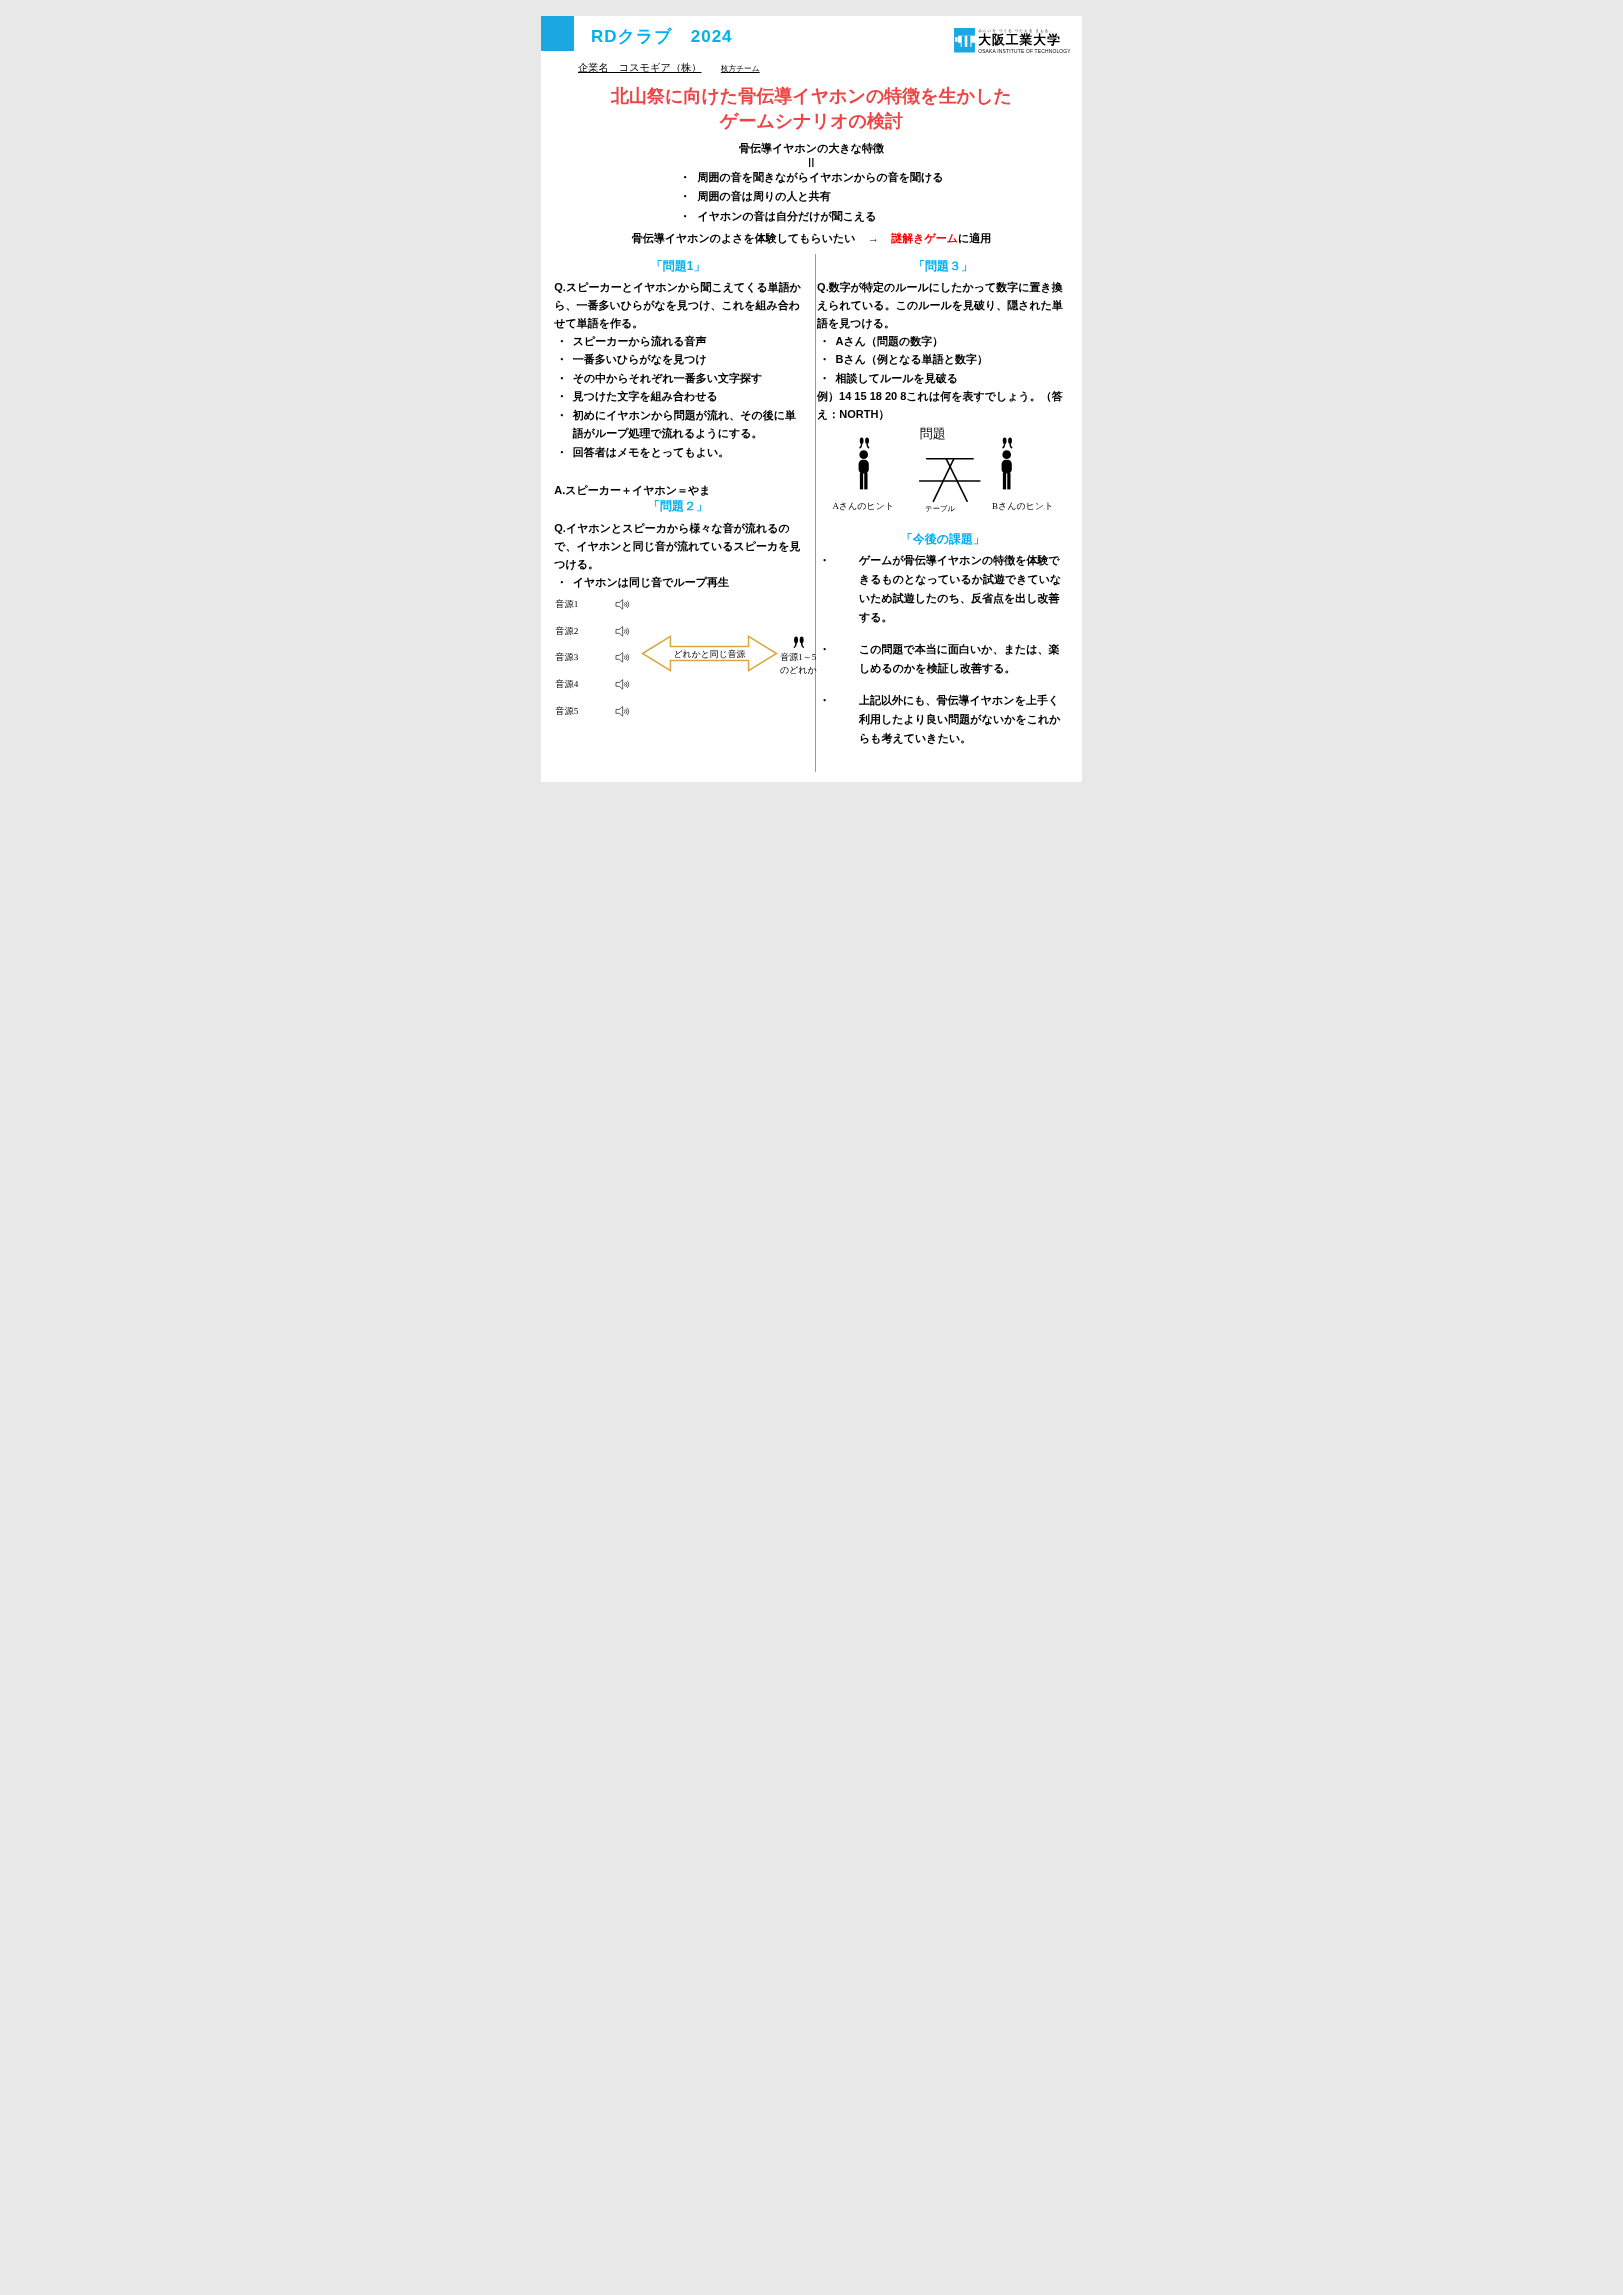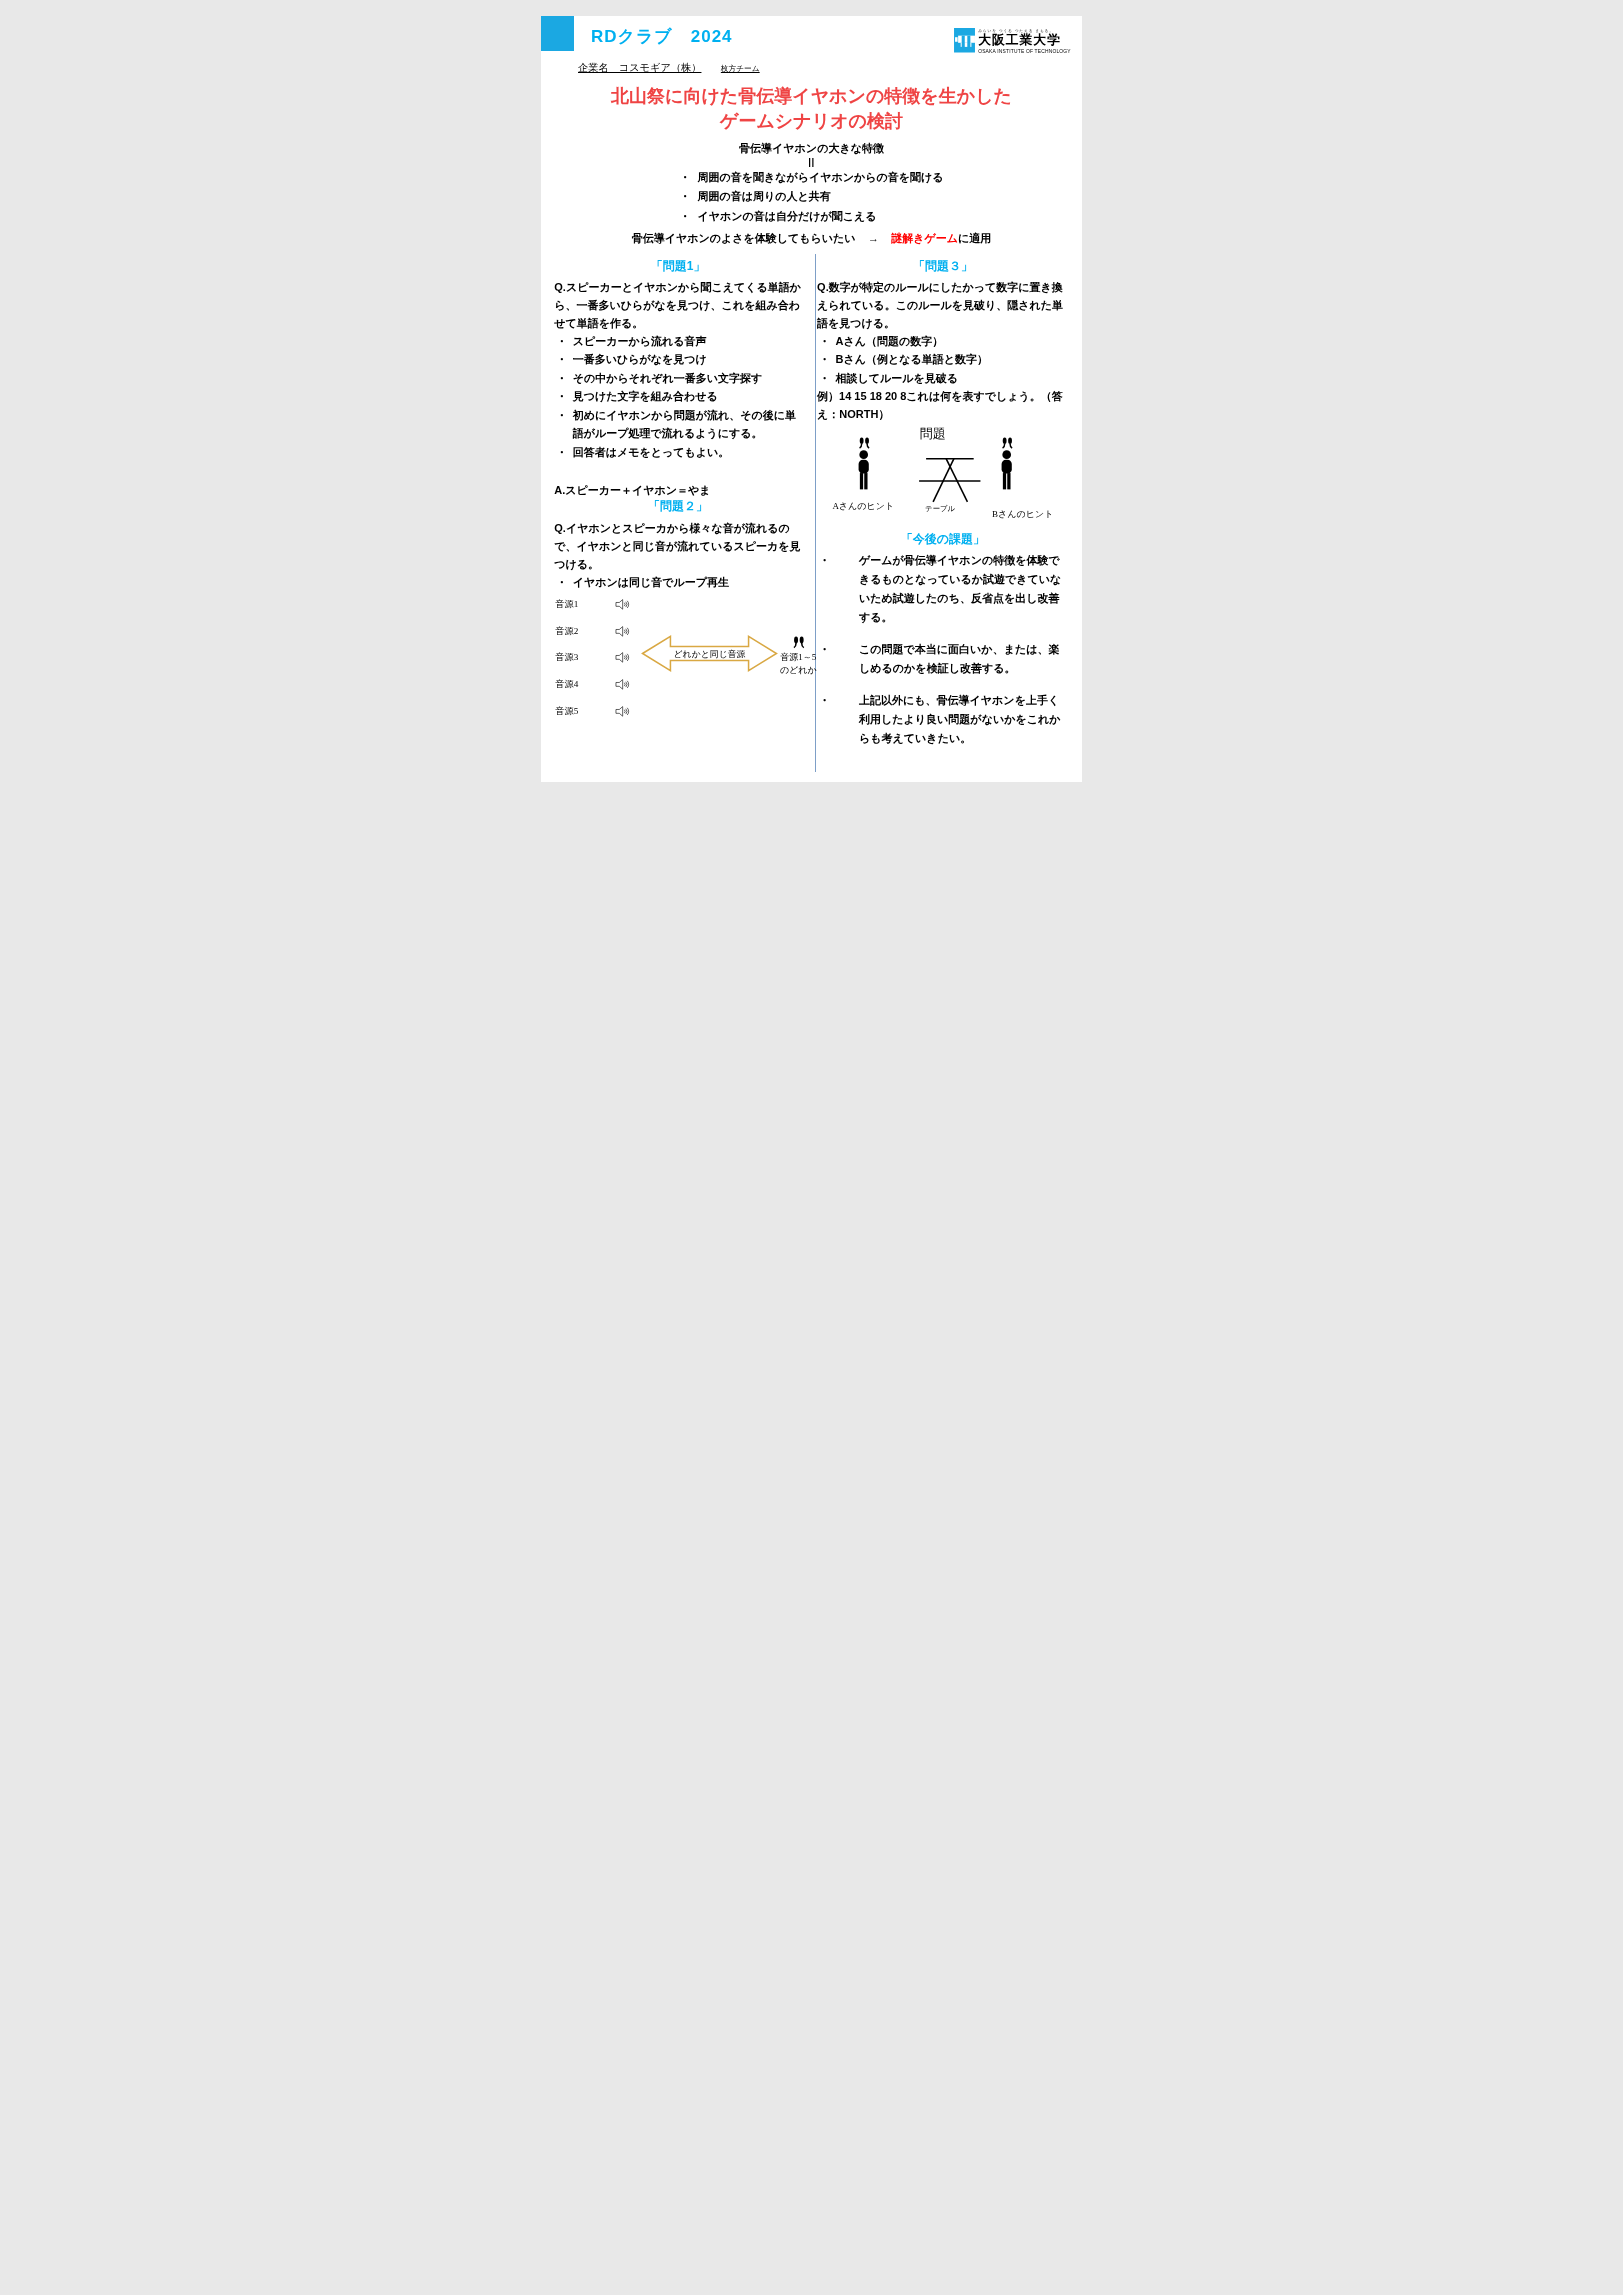--- a/index.html
+++ b/index.html
@@ -59,21 +59,21 @@
   .diagram{position:relative;height:91px;margin-top:4.1px;font-family:"Liberation Serif","DejaVu Serif",serif;}
   .d-top-label{position:absolute;left:0;right:20.4px;text-align:center;top:-2px;font-size:13px;}
   .d-person{position:absolute;text-align:center;}
   .d-person svg{display:block;margin:0 auto;}
   .d-pa{left:37px;top:9.2px;}
   .d-pb{left:180px;top:9.2px;}
   .d-table{position:absolute;left:100px;top:27.6px;}
   .d-lab{position:absolute;font-size:9px;white-space:nowrap;}
   .d-la{left:15.3px;top:73px;}
   .d-lt{left:108px;top:77px;font-size:7.4px;}
-  .d-lb{left:175px;top:81px;}
+  .d-lb{left:175px;top:73px;}
   
   .future ul.blist li{margin-bottom:13.3px;line-height:19px;padding-left:42px;}
   .future{margin-top:12.3px;}
 </style>
 </head>
 <body>
 
 <div class="page">
 
   <div class="hdr">

